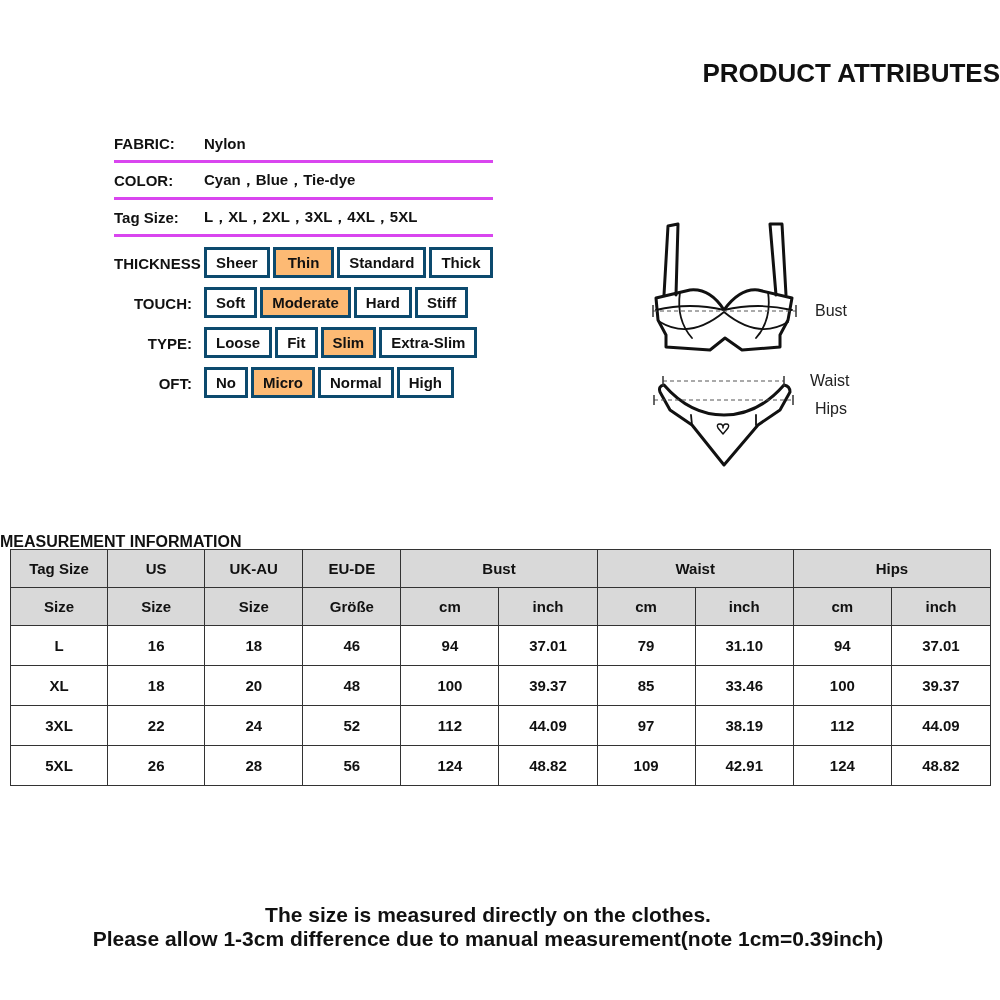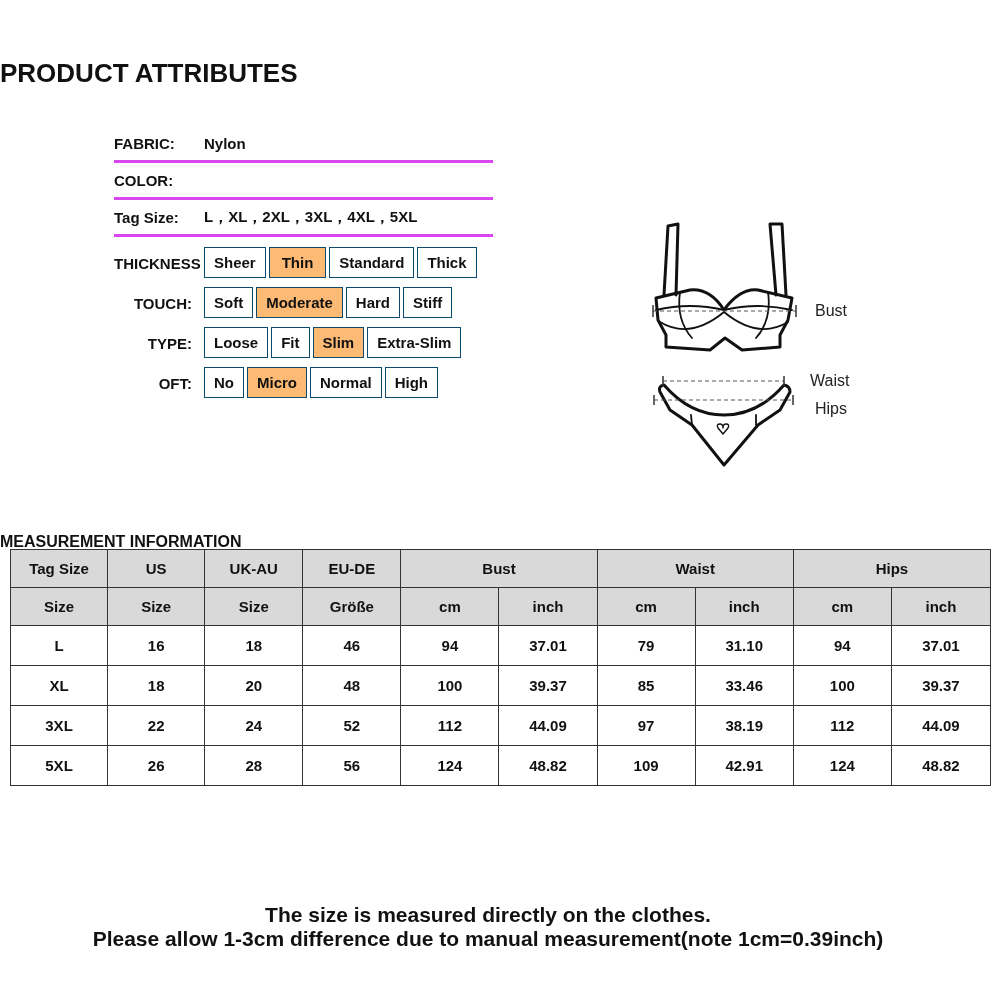--- a/index.html
+++ b/index.html
@@ -1,40 +1,40 @@
 <!DOCTYPE html>
 <html><head>
   <meta charset="utf-8">
   <style>
     * { box-sizing: border-box; margin: 0; padding: 0; }
     html, body { width: 1000px; height: 1000px; background: #ffffff; overflow: hidden; }
     body { position: relative; font-family: "Liberation Sans", sans-serif; color: #111; }
 
     .title {
-      position: absolute; left: 0; top: 58px; width: 1000px; text-align: left;
+      position: absolute; left: 0; top: 58px; width: 1000px; text-align: right;
       font-size: 26px; font-weight: bold; letter-spacing: 0px; color: #111;
     }
 
     
     .attr-row {
       position: absolute; left: 114px; width: 379px; height: 37px;
       display: flex; align-items: center; border-bottom: 3px solid #d946ef;
       font-size: 15px; font-weight: bold;
     }
     .attr-row .lbl { width: 90px; }
     .attr-row .val { flex: 1; }
 
     .opt-row {
       position: absolute; left: 100px; height: 32px; display: flex; align-items: center;
       font-size: 15px; font-weight: bold;
     }
     .opt-row .lbl { width: 92px; text-align: right; padding-right: 0px; white-space: nowrap; }
     .opt-row .opts { display: flex; position: absolute; left: 104px; top: 0; height: 32px; }
     .opt {
-      height: 31px; border: 1px solid #0c4a6e; padding: 0 9px; margin-right: 3px;
+      height: 31px; border: 3px solid #0c4a6e; padding: 0 9px; margin-right: 3px;
       display: flex; align-items: center; justify-content: center;
       background: #fff; font-size: 15px; font-weight: bold; white-space: nowrap;
     }
     .opt.sel { background: #fdba74; }
 
     
     .diagram { position: absolute; left: 630px; top: 210px; width: 240px; height: 270px; }
     .diag-label { position: absolute; font-size: 16px; color: #222; }
 
     
@@ -66,20 +66,21 @@
 <body>
 
 <div class="title">PRODUCT ATTRIBUTES</div>
 
 <div class="attr-row" style="top:126px;">
   <span class="lbl">FABRIC:</span>
   <span class="val">Nylon</span>
 </div>
 <div class="attr-row" style="top:163px;">
   <span class="lbl">COLOR:</span>
+  <span class="val">Cyan，Blue，Tie-dye</span>
 </div>
 <div class="attr-row" style="top:200px;">
   <span class="lbl">Tag Size:</span>
   <span class="val">L，XL，2XL，3XL，4XL，5XL</span>
 </div>
 
 <div class="opt-row" style="top:247px; left:114px;">
   <span class="lbl" style="text-align:left;">THICKNESS</span>
   <div class="opts" style="left:90px;">
     <div class="opt">Sheer</div>

